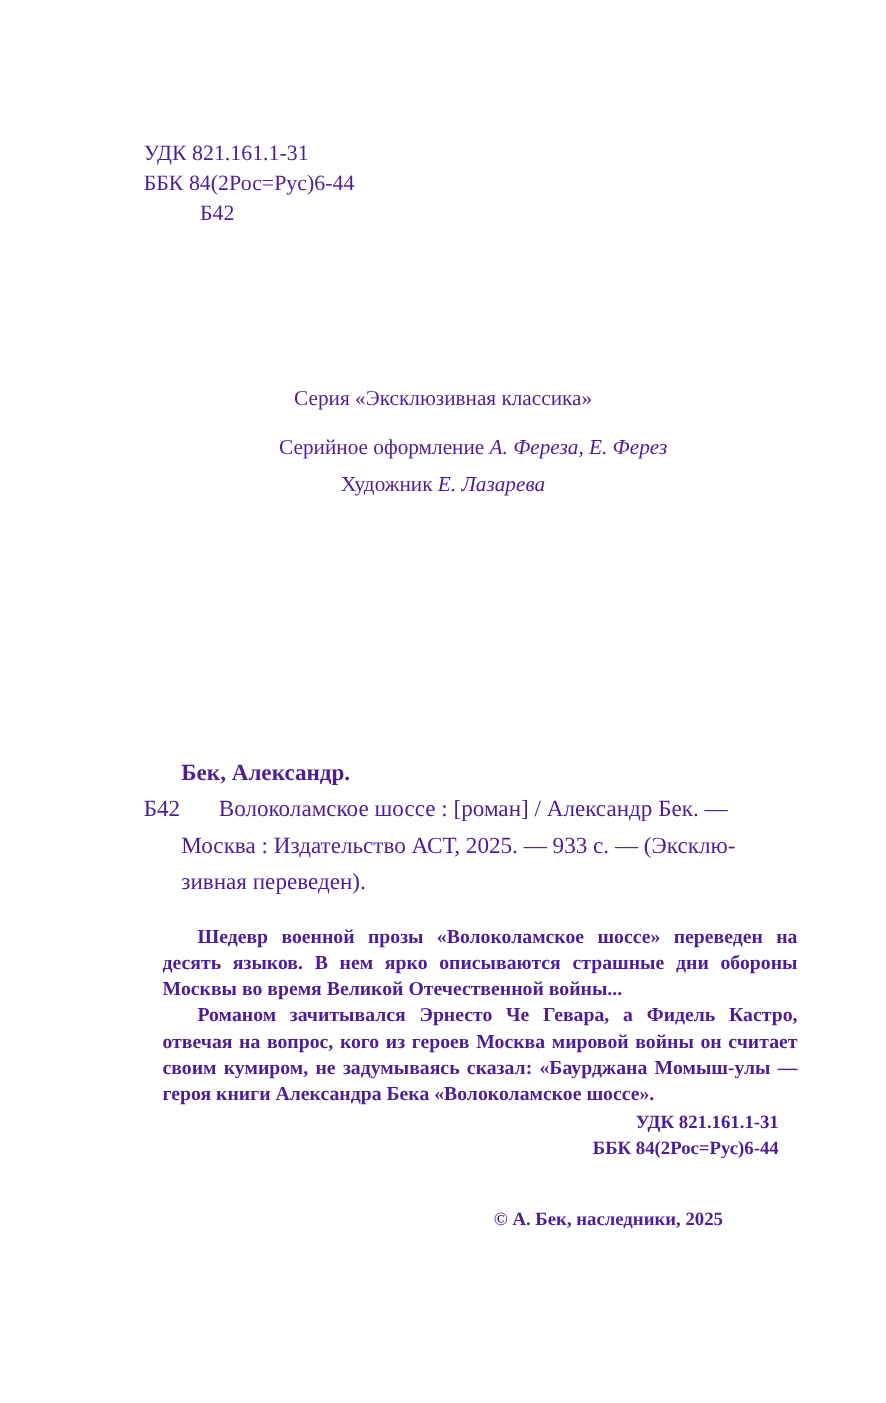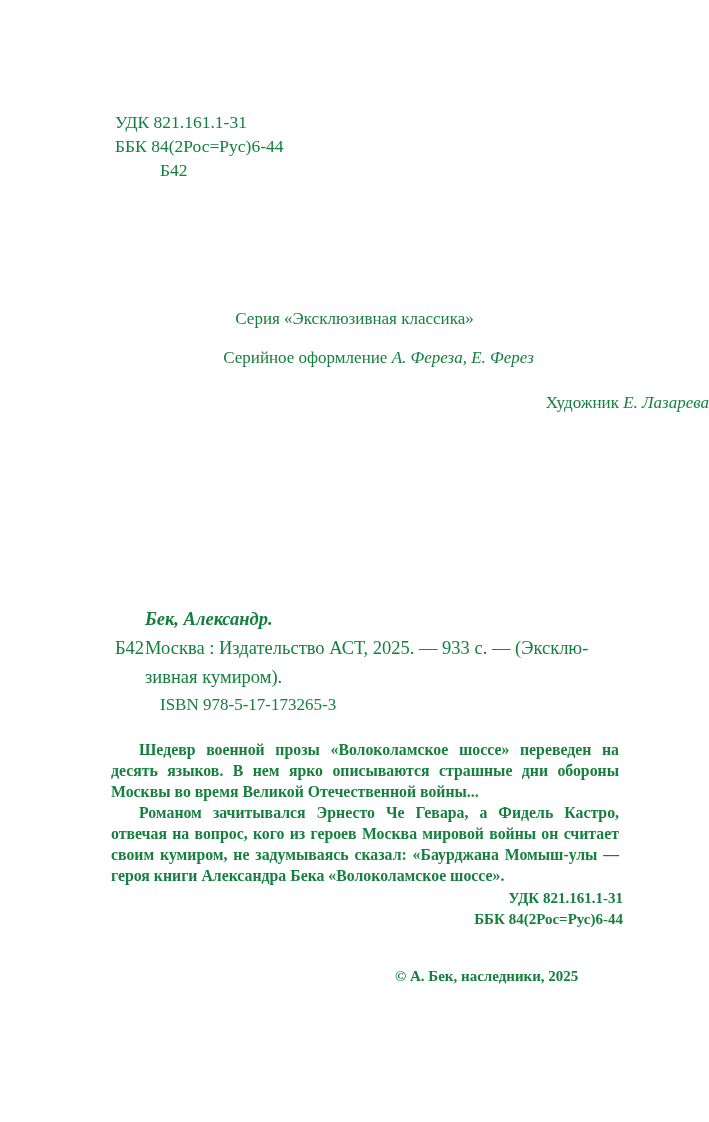--- a/index.html
+++ b/index.html
@@ -6,21 +6,21 @@
     margin: 0;
     padding: 0;
     background: #e8e8e8;
   }
   .page {
     position: relative;
     width: 709px;
     height: 1122px;
     margin: 0 auto;
     background: #ffffff;
-    color: #15803d;
+    color: #4c1d95;
     font-family: "Liberation Serif", "DejaVu Serif", serif;
     overflow: hidden;
   }
   .abs { position: absolute; }
 
   
   .top-codes {
     left: 115px;
     top: 110px;
     font-size: 17.5px;
@@ -32,44 +32,44 @@
   
   .center-line {
     left: 0;
     width: 709px;
     text-align: center;
     font-size: 17px;
     white-space: nowrap;
   }
   .series-line    { top: 309px; }
   .design-line    { top: 348px; padding-left: 24px; }
-  .artist-line    { top: 393px; text-align: right; }
+  .artist-line    { top: 378px; }
   .italic { font-style: italic; }
 
   
   .catalog {
     left: 115px;
     top: 605px;
     width: 512px;
     font-size: 18.5px;
     line-height: 29px;
   }
-  .catalog-author { padding-left: 30px; font-weight: bold; font-style: italic; }
+  .catalog-author { padding-left: 30px; font-weight: bold; }
   .catalog-first  { position: relative; padding-left: 60px; }
   .catalog-code   { position: absolute; left: 0; top: 0; }
   .catalog-cont   { padding-left: 30px; }
   .isbn-line {
     padding-left: 45px;
     font-size: 17px;
     line-height: 25px;
   }
 
   
   .annotation {
-    left: 111px;
+    left: 130px;
     top: 739px;
     width: 508px;
     font-size: 15.8px;
     line-height: 21px;
     font-weight: bold;
     text-align: justify;
   }
   .annotation p {
     margin: 0;
     text-indent: 28px;
@@ -117,24 +117,24 @@
 
   <div class="abs center-line artist-line">
     <span>Художник</span>
     <span class="italic">Е. Лазарева</span>
   </div>
 
   <div class="abs catalog">
     <div class="catalog-author">Бек, Александр.</div>
     <div class="catalog-first">
       <span class="catalog-code">Б42</span>
+      <span>Волоколамское шоссе : [роман] / Александр Бек. —</span>
     </div>
     <div class="catalog-cont">Москва : Издательство АСТ, 2025. — 933 с. — (Эксклю-</div>
-    <div class="catalog-cont">зивная кумиром).</div>
-    <div class="isbn-line">ISBN 978-5-17-173265-3</div>
+    <div class="catalog-cont">зивная переведен).</div>
   </div>
 
   <div class="abs annotation">
     <p>Шедевр военной прозы «Волоколамское шоссе» переведен на десять языков. В нем ярко описываются страшные дни обороны Москвы во время Великой Отечественной войны...</p>
     <p>Романом зачитывался Эрнесто Че Гевара, а Фидель Кастро, отвечая на вопрос, кого из героев Москва мировой войны он считает своим кумиром, не задумываясь сказал: «Баурджана Момыш-улы — героя книги Александра Бека «Волоколамское шоссе».</p>
   </div>
 
   <div class="abs codes-right">
     <div>УДК 821.161.1-31</div>
     <div>ББК 84(2Рос=Рус)6-44</div>

